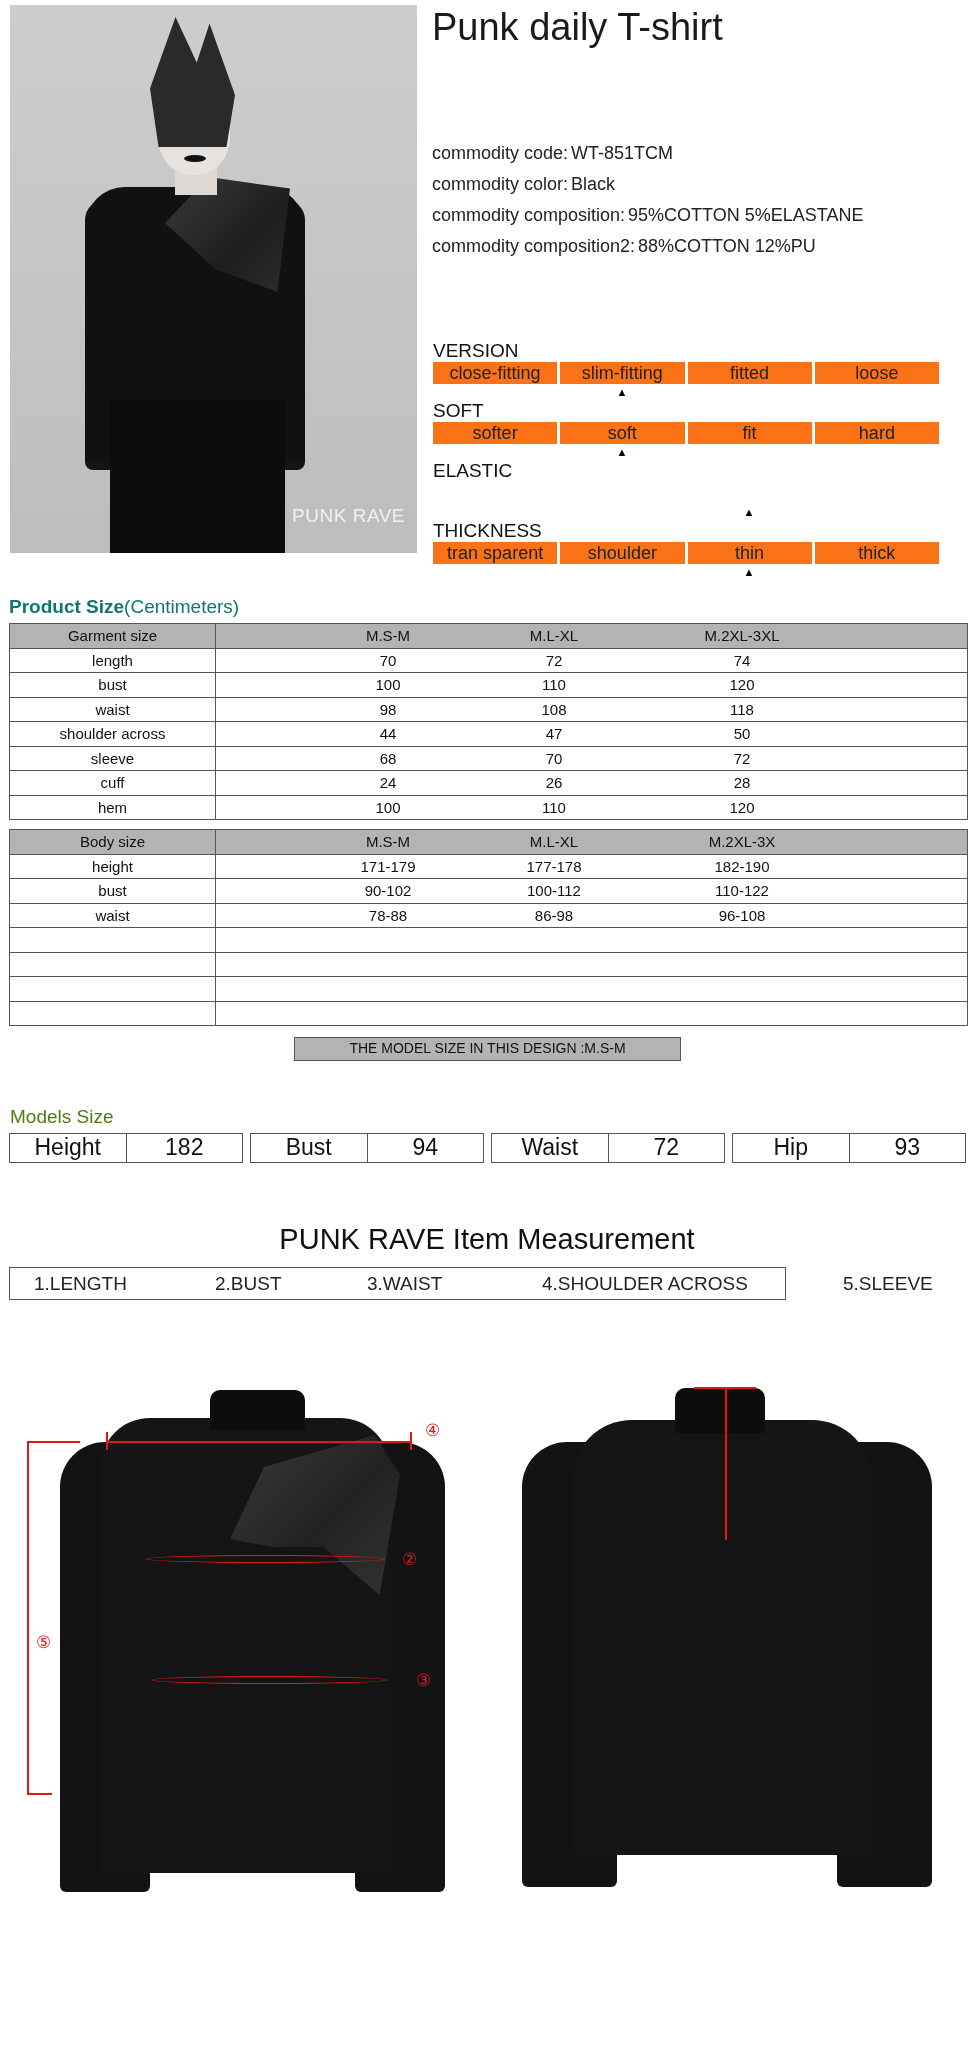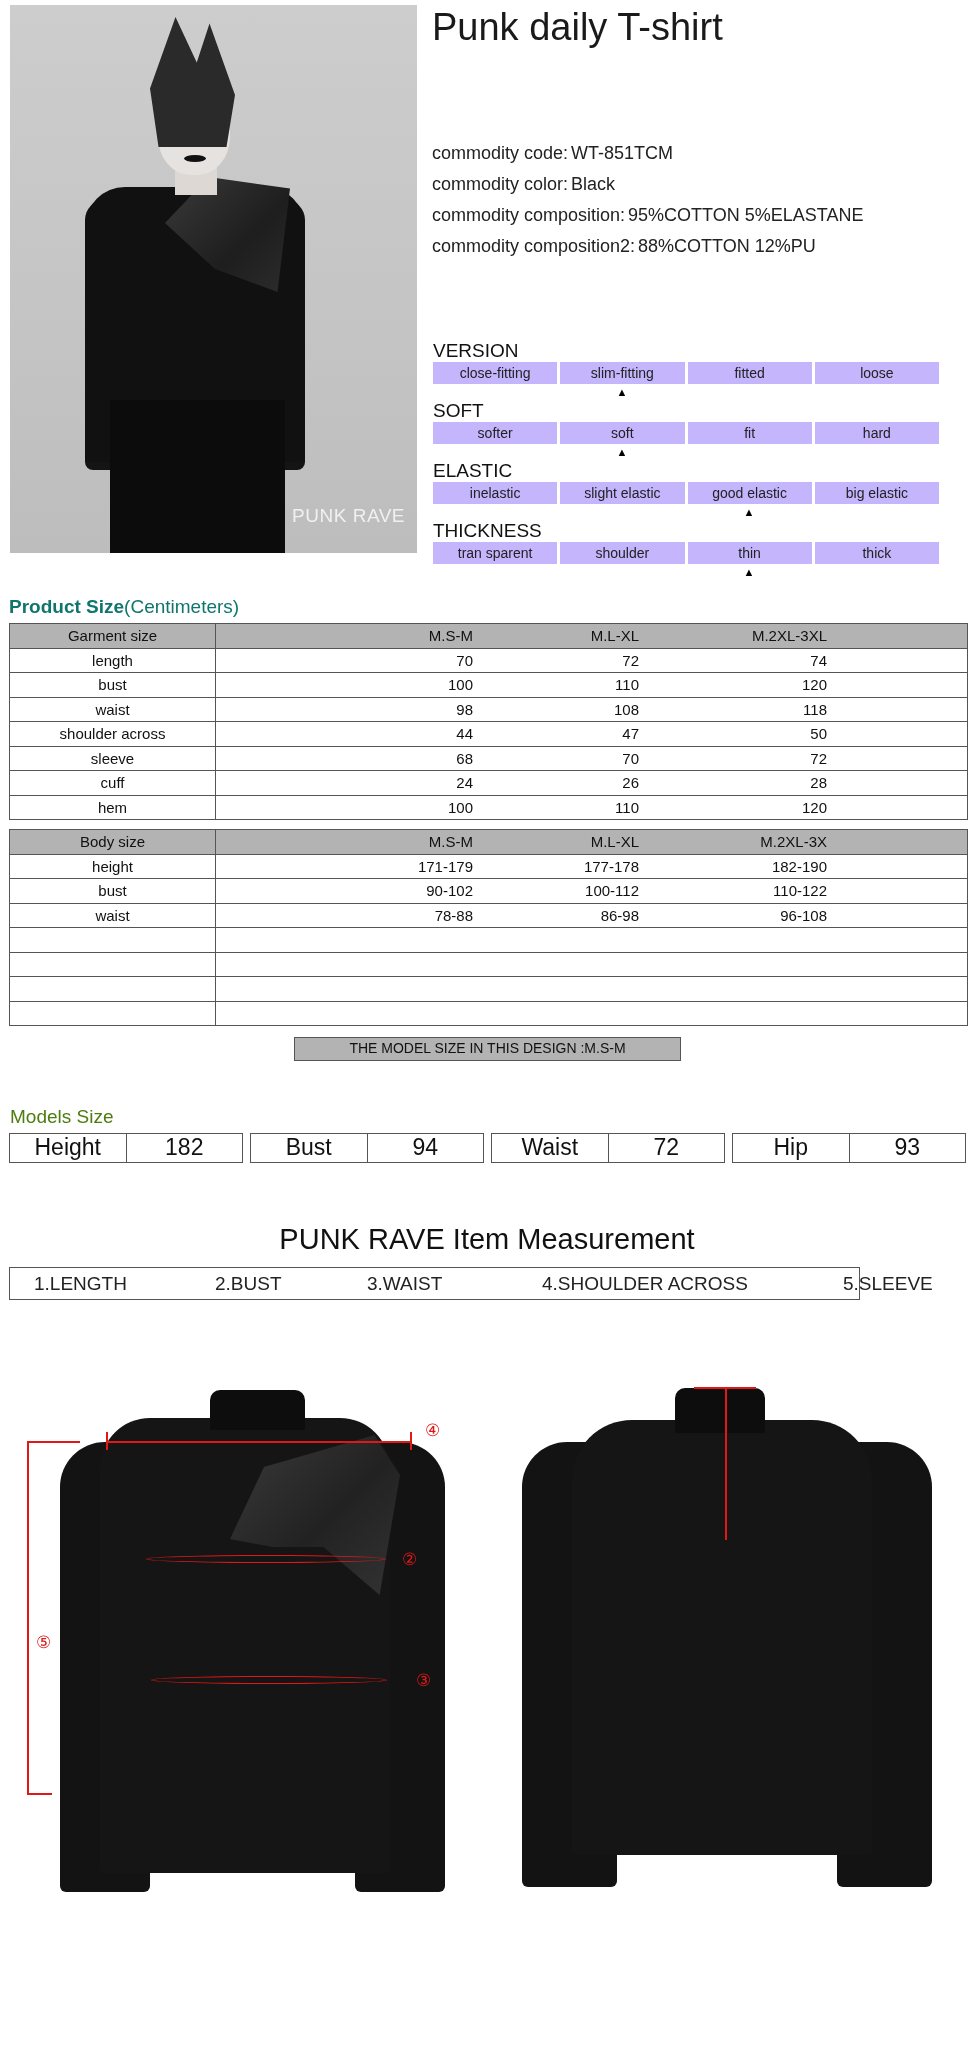--- a/index.html
+++ b/index.html
@@ -33,48 +33,48 @@
   .title { position: absolute; left: 432px; top: 6px; font-size: 38px; color: #1a1a1a; font-weight: normal; }
   .info { position: absolute; left: 432px; top: 138px; font-size: 18px; color: #222; line-height: 31px; }
   .info .row { white-space: nowrap; }
   .info .val { margin-left: 3px; text-align: right; }
 
   
   .scales { position: absolute; left: 433px; top: 340px; width: 506px; }
   .scale { position: relative; height: 60px; }
   .scale .label { font-size: 19px; color: #111; height: 22px; line-height: 22px; }
   .scale .bar { display: flex; gap: 3px; height: 22px; }
-  .scale .cell { flex: 1; background: #c4b5fd; font-size: 14px; color: #222; text-align: center; line-height: 22px; white-space: nowrap; }
+  .scale .cell { flex: 1; background: #f97316; font-size: 18px; color: #222; text-align: center; line-height: 22px; white-space: nowrap; }
   .scale .marker { position: absolute; top: 46px; font-size: 11px; color: #000; transform: translateX(-50%); }
 
   
   .section-title { position: absolute; left: 9px; top: 596px; font-size: 19px; font-weight: bold; color: #0f766e; }
   .section-title .sub { font-weight: normal; }
   table.size { position: absolute; left: 9px; border-collapse: collapse; width: 959px; font-size: 15px; color: #111; }
   table.size td { border: 1.5px solid #555; height: 24.5px; text-align: center; padding: 0; }
   table.size tr.head td { background: #b3b3b3; }
   table.size td.first { width: 206px; }
   table.size td.rest { text-align: left; }
   .vals { display: flex; }
-  .vals span { display: inline-block; text-align: right; }
+  .vals span { display: inline-block; text-align: center; }
   .vals span:nth-child(1) { width: 170px; margin-left: 87px; }
   .vals span:nth-child(2) { width: 170px; margin-left: -4px; }
   .vals span:nth-child(3) { width: 170px; margin-left: 18px; }
 
   .model-note { position: absolute; left: 294px; top: 1037px; width: 387px; height: 24px;
     background: #b3b3b3; border: 1.5px solid #555; font-size: 14px; text-align: center; line-height: 21px; color: #111; }
 
   .models-title { position: absolute; left: 10px; top: 1106px; font-size: 19px; color: #4d7c0f; }
   .models { position: absolute; left: 9px; top: 1133px; display: flex; gap: 7px; }
   .mbox { display: flex; border: 1.5px solid #555; height: 30px; width: 234px; }
   .mbox span { flex: 1; font-size: 23px; text-align: center; line-height: 27px; color: #111; }
   .mbox span:first-child { border-right: 1.5px solid #555; }
 
   .meas-title { position: absolute; left: 0; width: 974px; top: 1223px; text-align: center; font-size: 29px; color: #111; }
-  .meas-bar { position: absolute; left: 9px; top: 1267px; width: 851px; height: 33px; border: 1.5px solid #555;
+  .meas-bar { position: absolute; left: 9px; top: 1267px; width: 777px; height: 33px; border: 1.5px solid #555;
     display: flex; align-items: center; font-size: 19px; color: #222; }
   .meas-bar span { position: absolute; white-space: nowrap; }
 
   
   .garment { position: absolute; top: 1340px; width: 487px; height: 708px; }
   .garment.front { left: 0; }
   .garment.back { left: 487px; }
   .g-body { position: absolute; background: #151515; }
   .g-sleeve { position: absolute; background: #131313; }
   .g-collar { position: absolute; background: #0d0d0d; border-radius: 10px 10px 0 0; }
@@ -132,26 +132,20 @@
     <div class="bar">
       <div class="cell">softer</div>
       <div class="cell">soft</div>
       <div class="cell">fit</div>
       <div class="cell">hard</div>
     </div>
     <span class="marker" style="left:189px">▲</span>
   </div>
   <div class="scale">
     <div class="label">ELASTIC</div>
-    <div class="bar">
-      <div class="cell">inelastic</div>
-      <div class="cell">slight elastic</div>
-      <div class="cell">good elastic</div>
-      <div class="cell">big elastic</div>
-    </div>
     <span class="marker" style="left:316px">▲</span>
   </div>
   <div class="scale">
     <div class="label">THICKNESS</div>
     <div class="bar">
       <div class="cell">tran sparent</div>
       <div class="cell">shoulder</div>
       <div class="cell">thin</div>
       <div class="cell">thick</div>
     </div>

